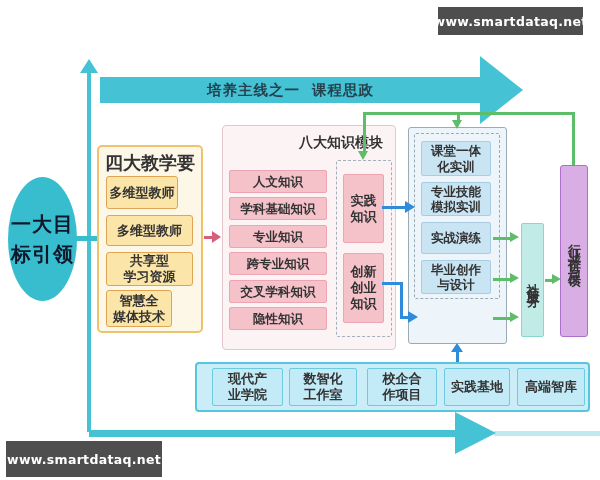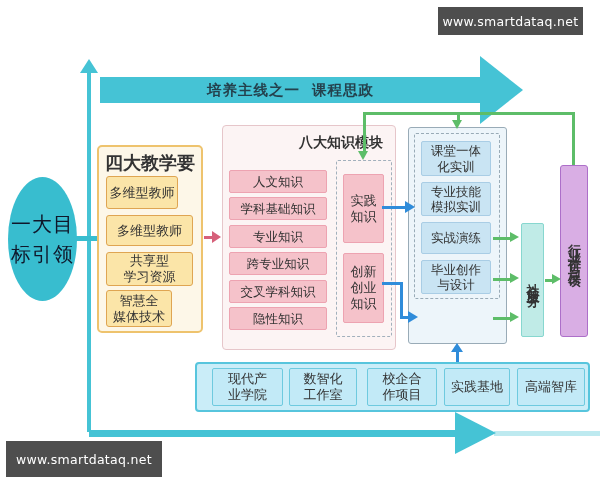--- a/index.html
+++ b/index.html
@@ -4,23 +4,23 @@
 <style>
   * { margin:0; padding:0; box-sizing:border-box; }
   html,body { background:#ffffff; }
   body { font-family:"DejaVu Sans","Liberation Sans",sans-serif; }
   #stage {
     position:relative; width:600px; height:480px; background:#ffffff;
     overflow:hidden; color:#333;
   }
   .abs { position:absolute; }
   .box { display:flex; align-items:center; justify-content:center;
-         text-align:center; font-weight:normal; white-space:pre-line; line-height:1.22; }
+         text-align:center; font-weight:bold; white-space:pre-line; line-height:1.22; }
   
-  .wm { background:#4e4e4e; color:#fff; font-weight:normal; font-size:12.5px;
+  .wm { background:#4e4e4e; color:#fff; font-weight:bold; font-size:12.5px;
         display:flex; align-items:center; justify-content:center; letter-spacing:0.3px; }
   
   .teal-fill { background:#45c3d5; }
   .main-arrow-body { left:100px; top:77px; width:381px; height:26px; }
   .main-arrow-label { left:100px; top:77px; width:381px; height:26px;
       display:flex; align-items:center; justify-content:center;
       font-size:14.5px; font-weight:bold; color:#24414d; white-space:pre; letter-spacing:1px; }
   .main-arrow-head { left:480px; top:56px; width:0; height:0;
       border-top:34px solid transparent; border-bottom:34px solid transparent;
       border-left:43px solid #45c3d5; }

